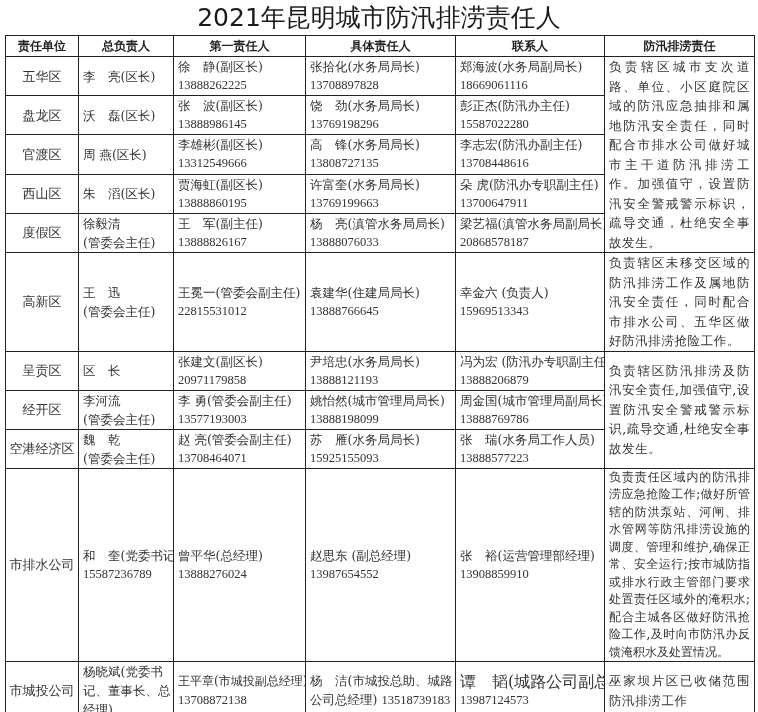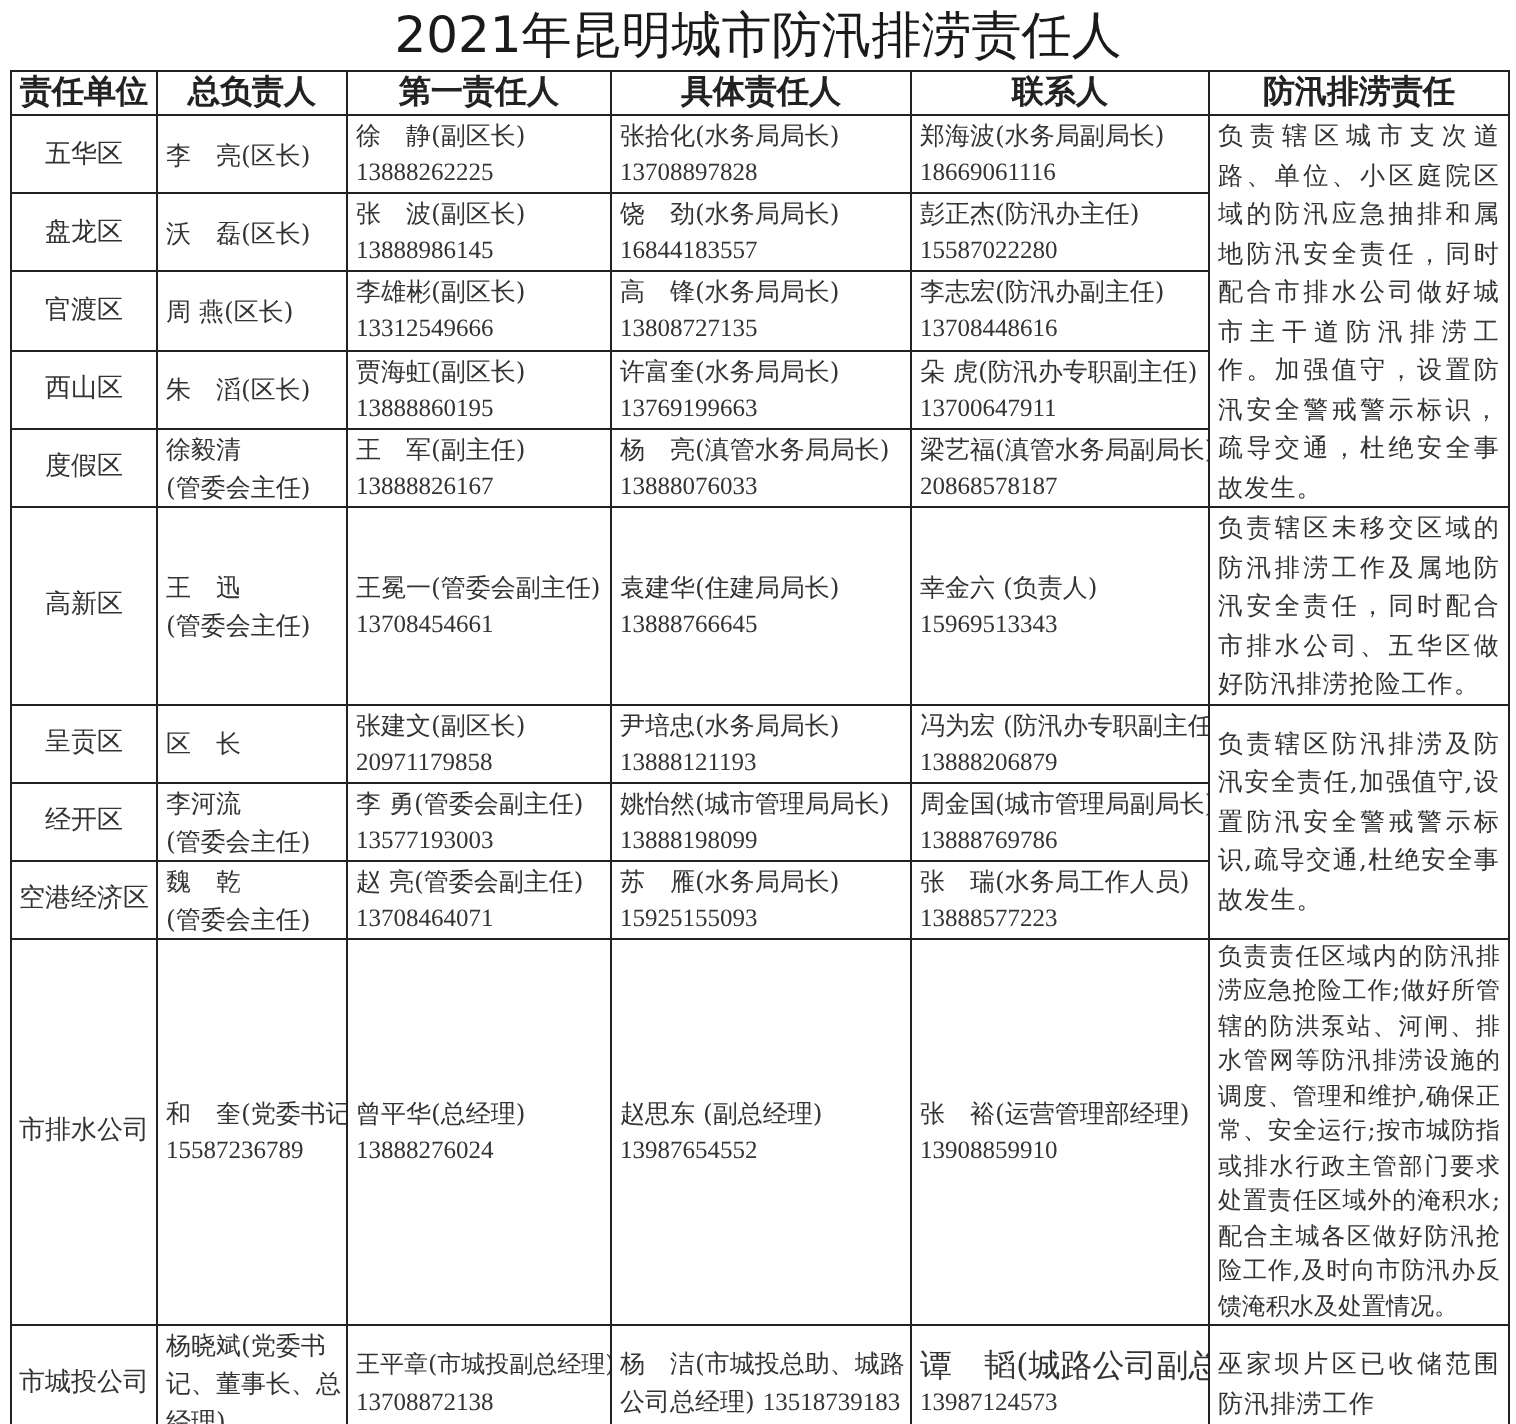--- a/index.html
+++ b/index.html
@@ -5,21 +5,21 @@
   html, body { margin: 0; padding: 0; background: #ffffff; }
   body { width: 758px; height: 712px; position: relative; overflow: hidden;
          font-family: "DejaVu Serif", "Liberation Serif", serif; color: #2a2a2a; }
   .title { position: absolute; left: 0; top: 2px; width: 758px; text-align: center;
            font-family: "DejaVu Sans", "Liberation Sans", sans-serif;
            font-size: 25px; line-height: 32px; color: #1a1a1a; letter-spacing: 0px; }
   table { position: absolute; left: 5px; top: 35px; border-collapse: collapse;
           table-layout: fixed; width: 749px; }
   td, th { border: 1.5px solid #222; padding: 0; vertical-align: middle; overflow: hidden; }
   th { font-family: "DejaVu Sans", "Liberation Sans", sans-serif; font-weight: bold;
-       font-size: 16px; height: 20px; color: #222; text-align: center; }
+       font-size: 12px; height: 20px; color: #222; text-align: center; }
   td { font-size: 12.5px; line-height: 19px; color: #333; }
   td.unit { text-align: center; font-size: 13px; }
   td.cell { padding-left: 4px; text-align: left; }
   td.duty { padding: 0 4px 0 4px; font-size: 12.5px; line-height: 19.5px;
             text-align: justify; letter-spacing: 0.6px; }
   .name, .phone { display: block; white-space: nowrap; }
   .phone { font-family: "Liberation Serif", "DejaVu Serif", serif; font-size: 12.5px; }
   .wrap { white-space: normal; display: block; }
 </style>
 </head>
@@ -72,21 +72,21 @@
       <td class="unit">盘龙区</td>
       <td class="cell">
           <span class="name">沃　磊(区长)</span>
         </td>
       <td class="cell">
           <span class="name">张　波(副区长)</span>
           <span class="phone">13888986145</span>
         </td>
       <td class="cell">
           <span class="name">饶　劲(水务局局长)</span>
-          <span class="phone">16844183557</span>
+          <span class="phone">13769198296</span>
         </td>
       <td class="cell">
           <span class="name">彭正杰(防汛办主任)</span>
           <span class="phone">15587022280</span>
         </td>
     </tr>
 
     <tr style="height:39px">
       <td class="unit">官渡区</td>
       <td class="cell">
@@ -146,21 +146,21 @@
     </tr>
 
     <tr style="height:89px">
       <td class="unit">高新区</td>
       <td class="cell">
           <span class="name">王　迅</span>
           <span class="name">(管委会主任)</span>
         </td>
       <td class="cell">
           <span class="name">王冕一(管委会副主任)</span>
-          <span class="phone">13708454661</span>
+          <span class="phone">22815531012</span>
         </td>
       <td class="cell">
           <span class="name">袁建华(住建局局长)</span>
           <span class="phone">13888766645</span>
         </td>
       <td class="cell">
           <span class="name">幸金六 (负责人)</span>
           <span class="phone">15969513343</span>
         </td>
       <td class="duty">负责辖区未移交区域的防汛排涝工作及属地防汛安全责任，同时配合市排水公司、五华区做好防汛排涝抢险工作。</td>

